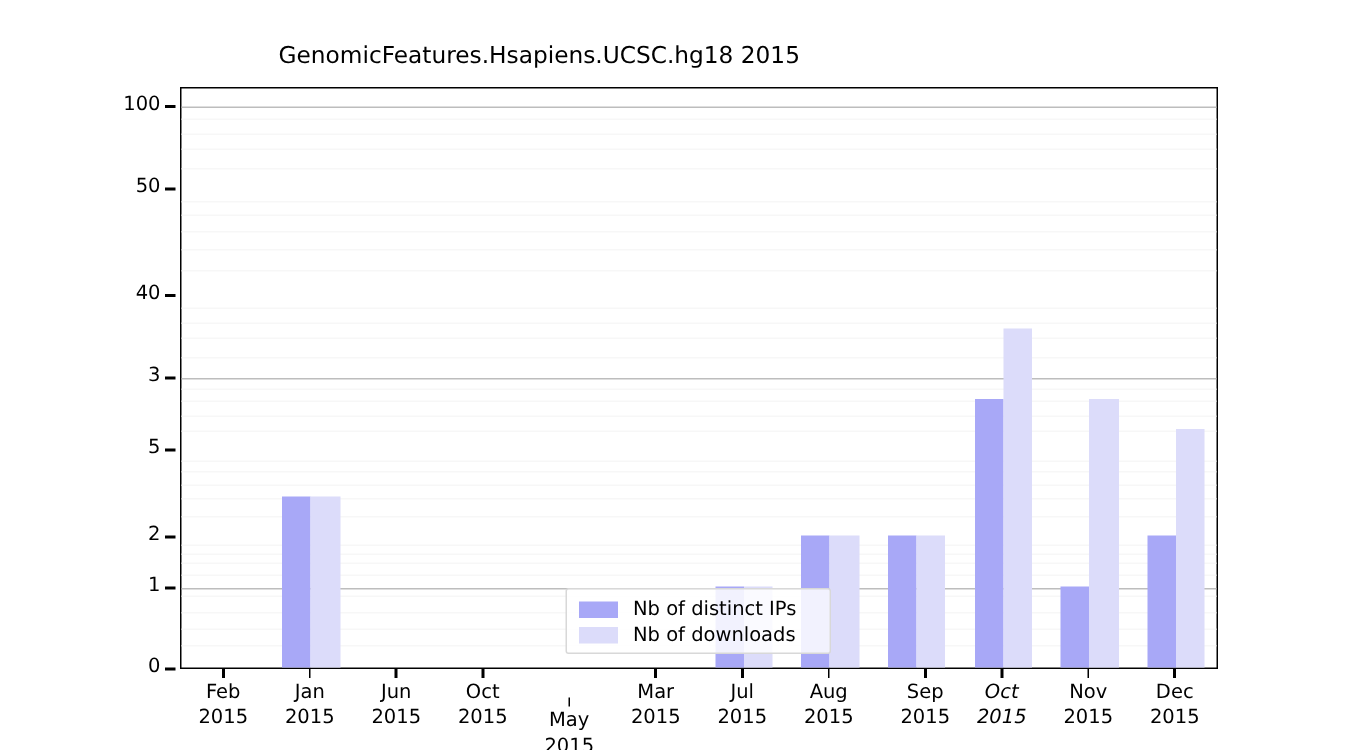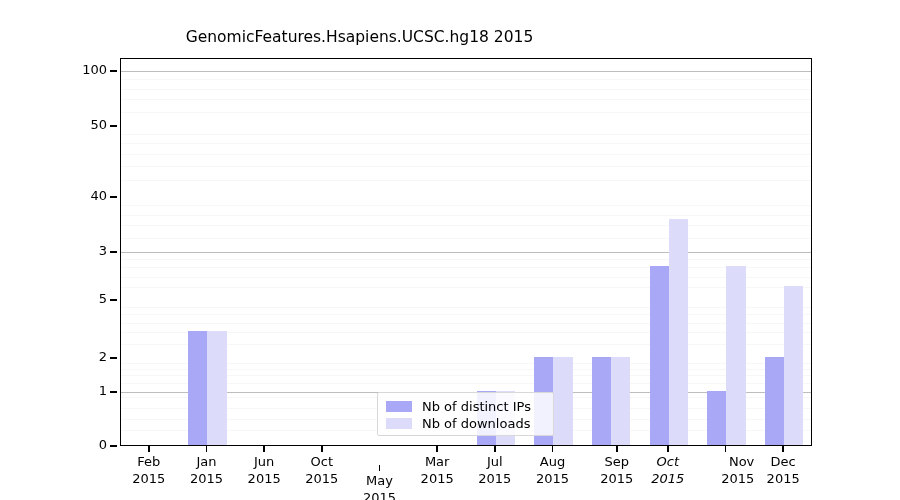--- a/index.html
+++ b/index.html
@@ -330,21 +330,21 @@
       <div class="xtick" style="left: 468px; width: 57.6667px;">
         <span class="xmark"></span>
         <div class="xlab1">Sep</div>
         <div class="xlab2">2015</div>
       </div>
       <div class="xtick" style="left: 519px; width: 57.6667px; font-style: italic;">
         <span class="xmark"></span>
         <div class="xlab1">Oct</div>
         <div class="xlab2">2015</div>
       </div>
-      <div class="xtick" style="left: 576.667px; width: 57.6667px; text-align: right;">
+      <div class="xtick" style="left: 576.667px; width: 57.6667px;">
         <span class="xmark"></span>
         <div class="xlab1">Nov</div>
         <div class="xlab2">2015</div>
       </div>
       <div class="xtick" style="left: 634.333px; width: 57.6667px;">
         <span class="xmark"></span>
         <div class="xlab1">Dec</div>
         <div class="xlab2">2015</div>
       </div>
     </div>

